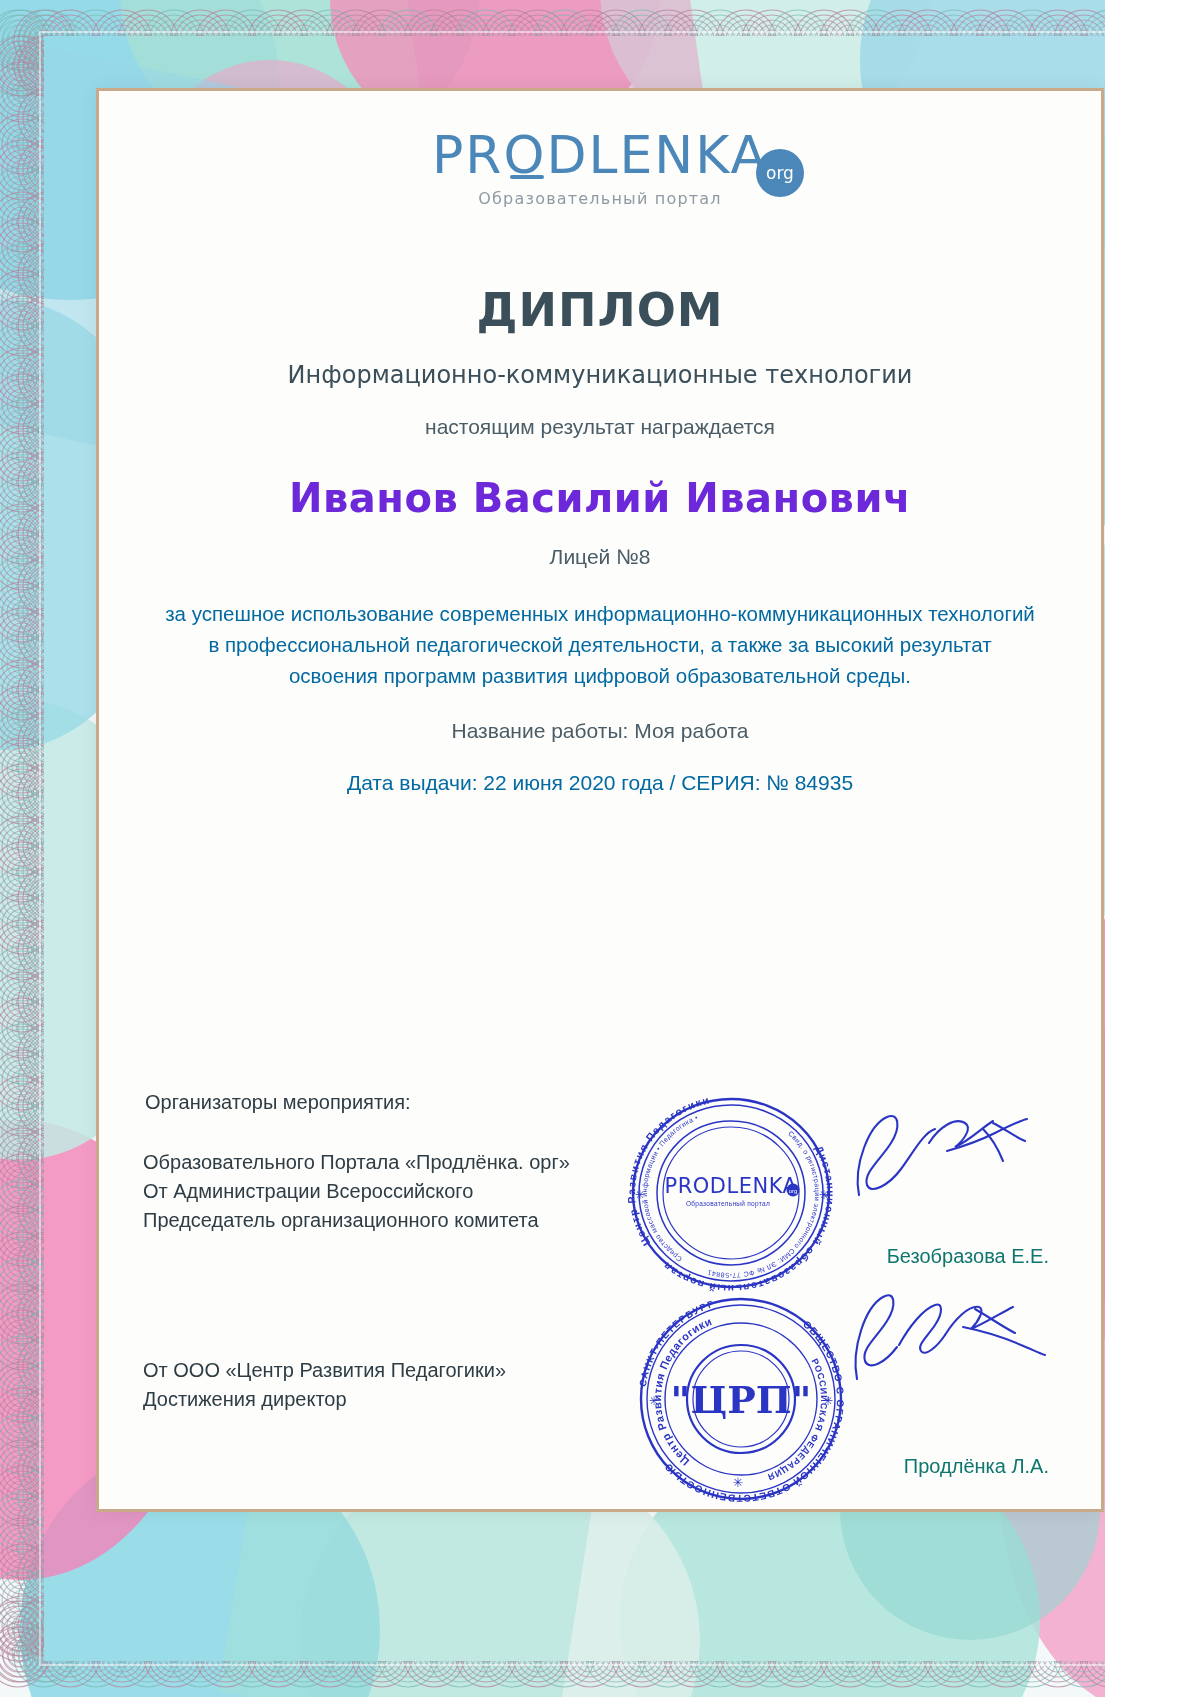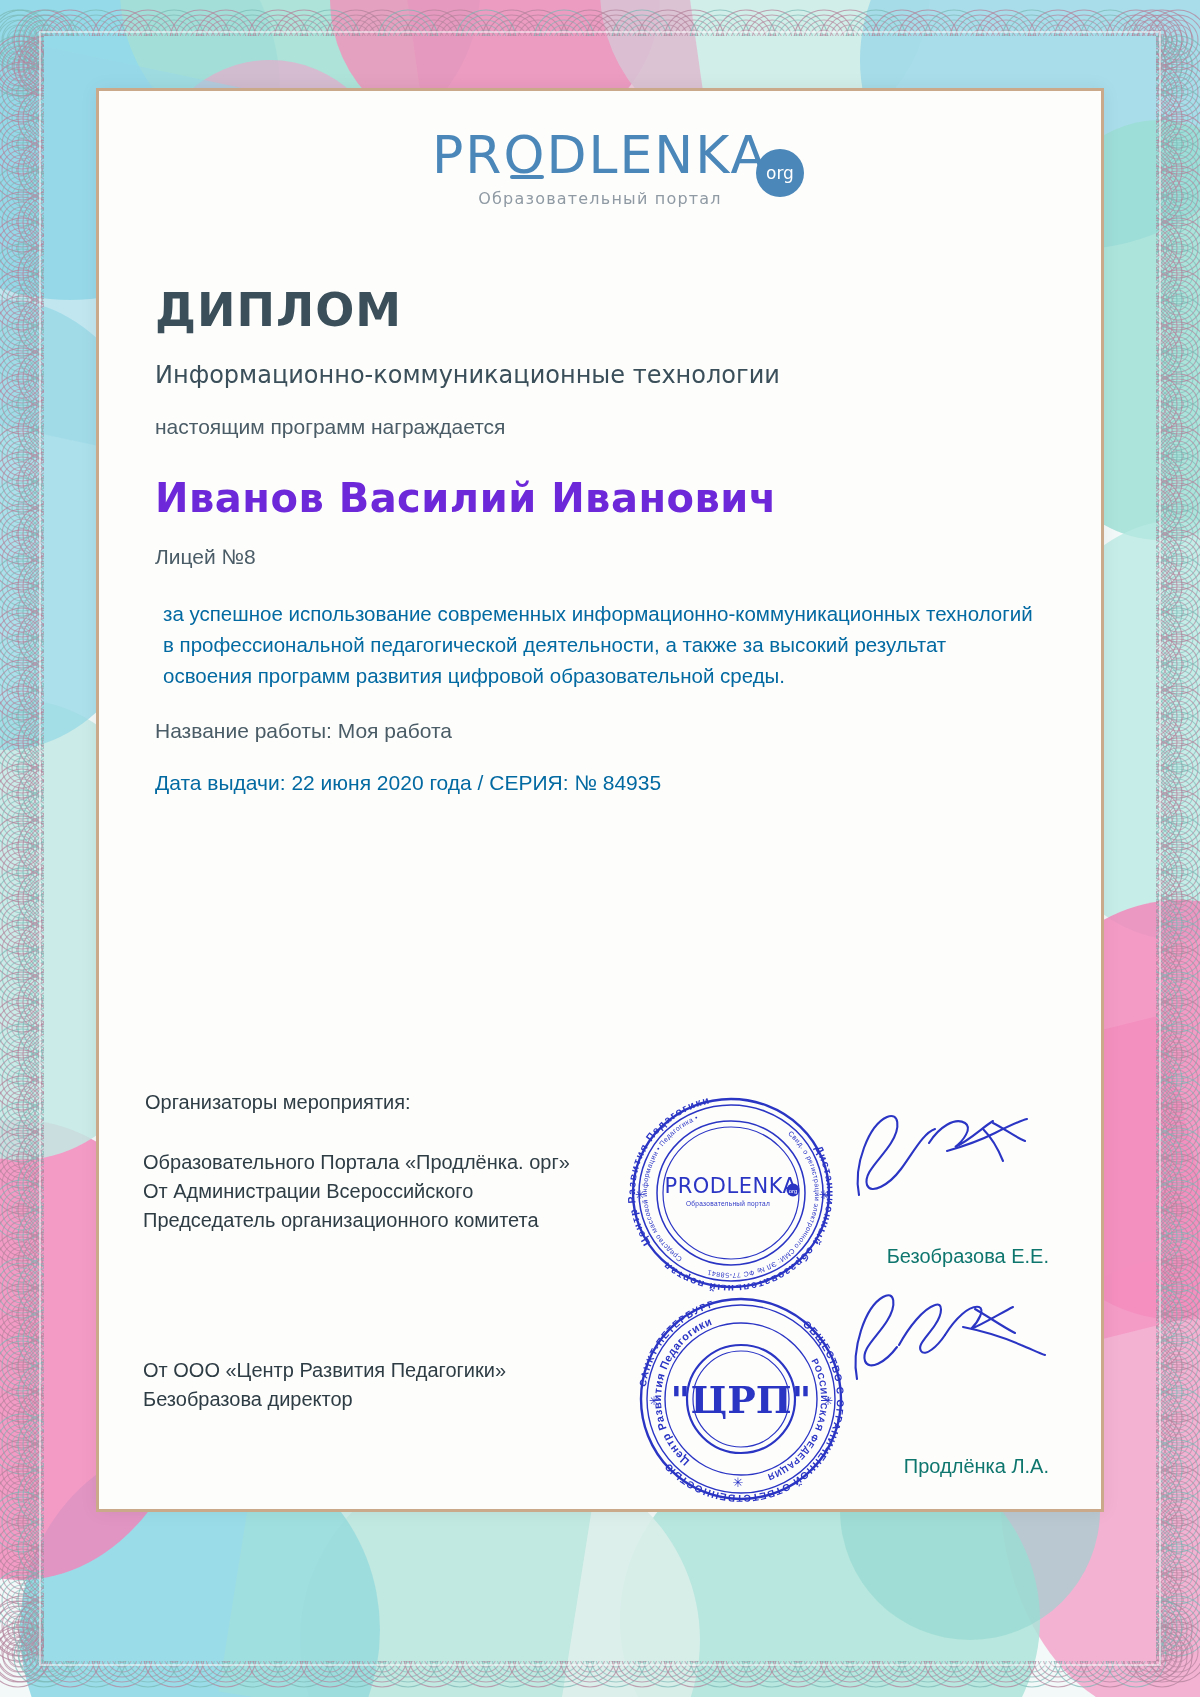--- a/index.html
+++ b/index.html
@@ -6,21 +6,21 @@
   html, body {
     width: 1200px; height: 1697px;
     font-family: "Liberation Sans", sans-serif;
     background: #ffffff;
     overflow: hidden;
   }
 
   
   .page {
     position: relative;
-    width: 1200px; height: 1697px;
+    width: 1105px; height: 1697px;
     overflow: hidden;
     background: #eef7f6;
   }
 
   
   .blob { position: absolute; border-radius: 50%; }
   .b1 { left: -140px; top: -120px; width: 420px; height: 420px; background: #4fc3d9; opacity: .85; }
   .b2 { left: 120px; top: -180px; width: 360px; height: 340px; background: #7ed3c4; opacity: .9; }
   .b3 { left: 330px; top: -150px; width: 330px; height: 300px; background: #e8689f; opacity: .85; }
   .b4 { left: 600px; top: -170px; width: 330px; height: 320px; background: #b9e4dd; opacity: .9; }
@@ -107,21 +107,21 @@
   }
   .logo-sub {
     margin-top: 8px;
     font-size: 16px;
     color: #8f9aa3;
     letter-spacing: 1.2px;
     font-family: "DejaVu Sans", sans-serif;
   }
 
   
-  .content { text-align: left; color: #3e525c; }
+  .content { text-align: center; color: #3e525c; }
   .doc-title {
     margin-top: 42px;
     font-size: 46px;
     font-weight: bold;
     letter-spacing: 1px;
     color: #3a4f59;
     font-family: "DejaVu Sans", sans-serif;
   }
   .doc-subtitle {
     margin-top: 24px;
@@ -712,21 +712,21 @@
           <span class="logo-word">PRODLENKA</span>
           <span class="logo-underline"></span>
           <span class="logo-badge">org</span>
         </div>
         <div class="logo-sub">Образовательный портал</div>
       </div>
 
       <div class="content">
         <div class="doc-title">ДИПЛОМ</div>
         <div class="doc-subtitle">Информационно-коммуникационные технологии</div>
-        <div class="awarded-line">настоящим программ награждается</div>
+        <div class="awarded-line">настоящим результат награждается</div>
         <div class="recipient">Иванов Василий Иванович</div>
         <div class="org-line">Лицей №8</div>
         <div class="para">за успешное использование современных информационно-коммуникационных технологий в профессиональной педагогической деятельности, а также за высокий результат освоения программ развития цифровой образовательной среды.</div>
         <div class="work-line">Название работы: Моя работа</div>
         <div class="issue-line">Дата выдачи: 22 июня 2020 года / СЕРИЯ: № 84935</div>
       </div>
 
       <div class="footer">
         <div class="org-header">Организаторы мероприятия:</div>
 
@@ -735,21 +735,21 @@
             <div>Образовательного Портала «Продлёнка. орг»</div>
             <div>От Администрации Всероссийского</div>
             <div>Председатель организационного комитета</div>
           </div>
           <div class="sig-name">Безобразова Е.Е.</div>
         </div>
 
         <div class="sig-block second">
           <div class="sig-text">
             <div>От ООО «Центр Развития Педагогики»</div>
-            <div>Безобразова директор</div>
+            <div>Достижения директор</div>
           </div>
           <div class="sig-name n2">Продлёнка Л.А.</div>
         </div>
 
         <svg class="seal seal1" width="232" height="212" viewBox="0 0 232 212">
           <defs>
             <path id="s1outer" d="M116,14 a96,92 0 1,1 -0.1,0"></path>
             <path id="s1outerb" d="M116,198 a96,92 0 1,1 0.1,0"></path>
             <path id="s1mid" d="M116,26 a84,80 0 1,1 -0.1,0"></path>
             <path id="s1midb" d="M116,186 a84,80 0 1,1 0.1,0"></path>

